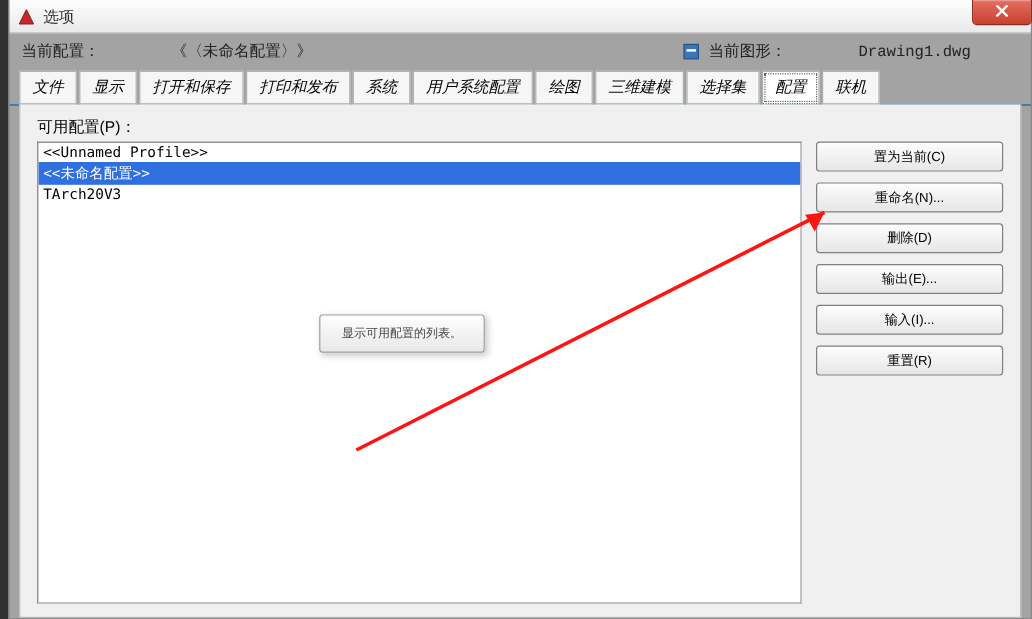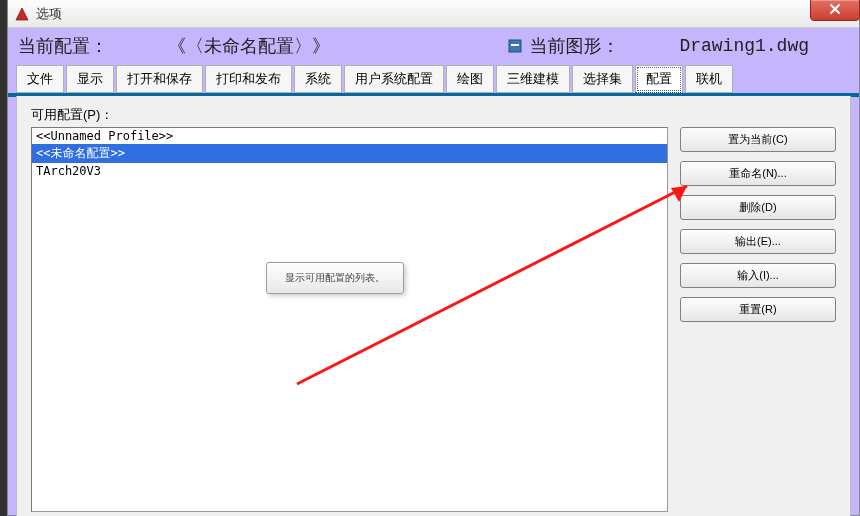--- a/index.html
+++ b/index.html
@@ -9,21 +9,21 @@
     background: #333;
     width: 860px;
     height: 516px;
     overflow: hidden;
     position: relative;
   }
   .window {
     position: absolute;
     left: 7px; top: 0;
     width: 853px; height: 516px;
-    background: #c4b5fd;
+    background: #a3a3a3;
     border: 1px solid #888;
     border-top: none;
   }
   .titlebar {
     height: 28px;
     background: linear-gradient(#fdfdfd, #e9e9e9);
     border-bottom: 1px solid #ccc;
     display: flex;
     align-items: center;
     position: relative;
@@ -41,34 +41,35 @@
     border: 1px solid #8b2d22;
     border-radius: 0 0 4px 4px;
     display: flex; align-items: center; justify-content: center;
     box-shadow: inset 0 1px 0 rgba(255,255,255,.3);
   }
   .close-btn svg { width:12px; height:12px; }
   .meta-row {
     display: flex;
     align-items: center;
     padding: 6px 10px 4px 10px;
-    font-size: 18px;
+    font-size: 13px;
     color: #222;
   }
   .meta-row .gap { width: 60px; }
   .meta-row .spacer { flex: 1; }
   .dwg-icon { width:16px; height:16px; margin-right:6px; }
   .drawing-name { font-family: Liberation Mono, monospace; margin-left: 60px; }
   .tabs {
     display: flex;
     padding: 0 8px;
-    border-bottom: 4px solid #0369a1;
+    border-bottom: 1px solid #0369a1;
     position: relative;
     top: 1px;
     margin-top: 2px;
+    font-style: italic;
   }
   .tab {
     padding: 4px 10px;
     border: 1px solid #b0b0b0;
     background: #f6f6f6;
     margin-right: 2px;
     font-size: 13px;
     cursor: pointer;
     border-bottom: 1px solid #b0b0b0;
   }

